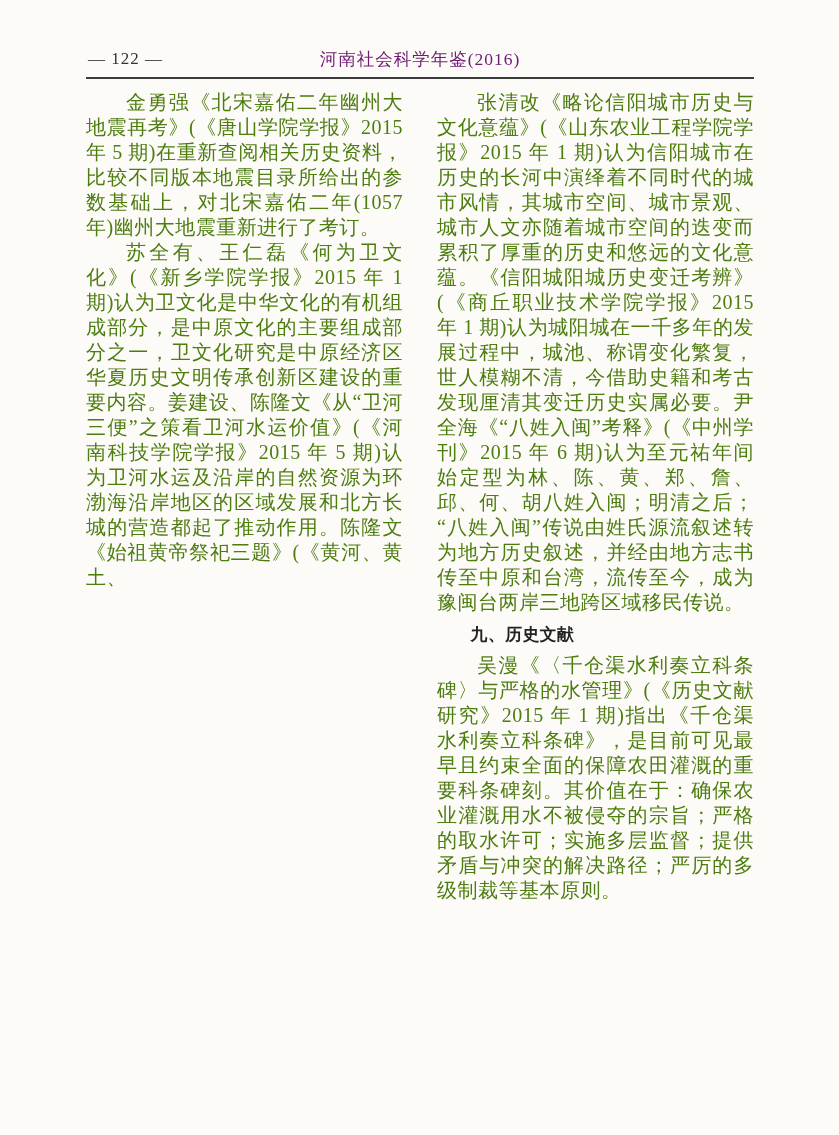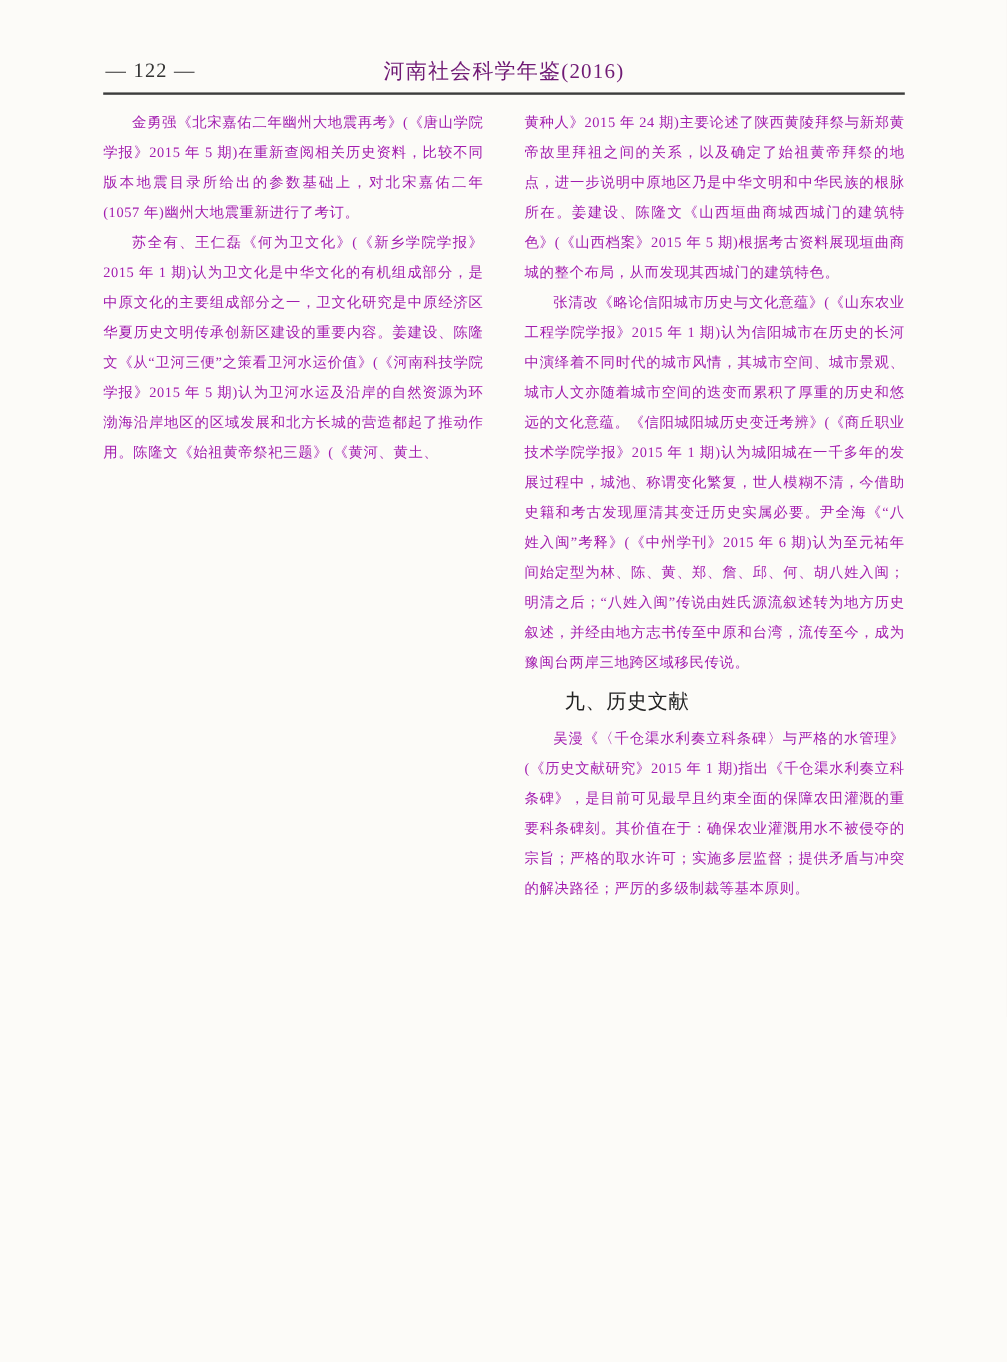--- a/index.html
+++ b/index.html
@@ -53,38 +53,38 @@
     width: 668px;
     display: flex;
     gap: 34px;
   }
   .col {
     width: 317px;
     flex: 0 0 317px;
   }
   .col p {
     margin: 0;
-    font-size: 12px;
+    font-size: 20px;
     line-height: 25px;
     letter-spacing: 0.5px;
     text-align: justify;
     text-align-last: left;
     text-indent: 2em;
-    color: #a21caf;
+    color: #4d7c0f;
   }
   .col p.cont {
     text-indent: 0;
   }
   .col h3.section {
     margin: 7px 0 6px 0;
     font-size: 16.8px;
     line-height: 25px;
     letter-spacing: 0.5px;
     text-indent: 2em;
-    font-weight: normal;
+    font-weight: bold;
     font-family: "Liberation Sans", "DejaVu Sans", sans-serif;
     color: #222;
   }
 </style>
 </head>
 <body>
 
 <div class="page">
 
   <div class="pagehead">
@@ -95,21 +95,20 @@
   <div class="rule"></div>
 
   <div class="columns">
 
     <div class="col">
       <p>金勇强《北宋嘉佑二年幽州大地震再考》(《唐山学院学报》2015 年 5 期)在重新查阅相关历史资料，比较不同版本地震目录所给出的参数基础上，对北宋嘉佑二年(1057 年)幽州大地震重新进行了考订。</p>
       <p>苏全有、王仁磊《何为卫文化》(《新乡学院学报》2015 年 1 期)认为卫文化是中华文化的有机组成部分，是中原文化的主要组成部分之一，卫文化研究是中原经济区华夏历史文明传承创新区建设的重要内容。姜建设、陈隆文《从“卫河三便”之策看卫河水运价值》(《河南科技学院学报》2015 年 5 期)认为卫河水运及沿岸的自然资源为环渤海沿岸地区的区域发展和北方长城的营造都起了推动作用。陈隆文《始祖黄帝祭祀三题》(《黄河、黄土、</p>
     </div>
 
     <div class="col">
-      <p class="cont">黄种人》2015 年 24 期)主要论述了陕西黄陵拜祭与新郑黄帝故里拜祖之间的关系，以及确定了始祖黄帝拜祭的地点，进一步说明中原地区乃是中华文明和中华民族的根脉所在。姜建设、陈隆文《山西垣曲商城西城门的建筑特色》(《山西档案》2015 年 5 期)根据考古资料展现垣曲商城的整个布局，从而发现其西城门的建筑特色。</p>
       <p>张清改《略论信阳城市历史与文化意蕴》(《山东农业工程学院学报》2015 年 1 期)认为信阳城市在历史的长河中演绎着不同时代的城市风情，其城市空间、城市景观、城市人文亦随着城市空间的迭变而累积了厚重的历史和悠远的文化意蕴。《信阳城阳城历史变迁考辨》(《商丘职业技术学院学报》2015 年 1 期)认为城阳城在一千多年的发展过程中，城池、称谓变化繁复，世人模糊不清，今借助史籍和考古发现厘清其变迁历史实属必要。尹全海《“八姓入闽”考释》(《中州学刊》2015 年 6 期)认为至元祐年间始定型为林、陈、黄、郑、詹、邱、何、胡八姓入闽；明清之后；“八姓入闽”传说由姓氏源流叙述转为地方历史叙述，并经由地方志书传至中原和台湾，流传至今，成为豫闽台两岸三地跨区域移民传说。</p>
       <h3 class="section">九、历史文献</h3>
       <p>吴漫《〈千仓渠水利奏立科条碑〉与严格的水管理》(《历史文献研究》2015 年 1 期)指出《千仓渠水利奏立科条碑》，是目前可见最早且约束全面的保障农田灌溉的重要科条碑刻。其价值在于：确保农业灌溉用水不被侵夺的宗旨；严格的取水许可；实施多层监督；提供矛盾与冲突的解决路径；严厉的多级制裁等基本原则。</p>
 
     </div>
 
   </div>
 
 </div>
 

